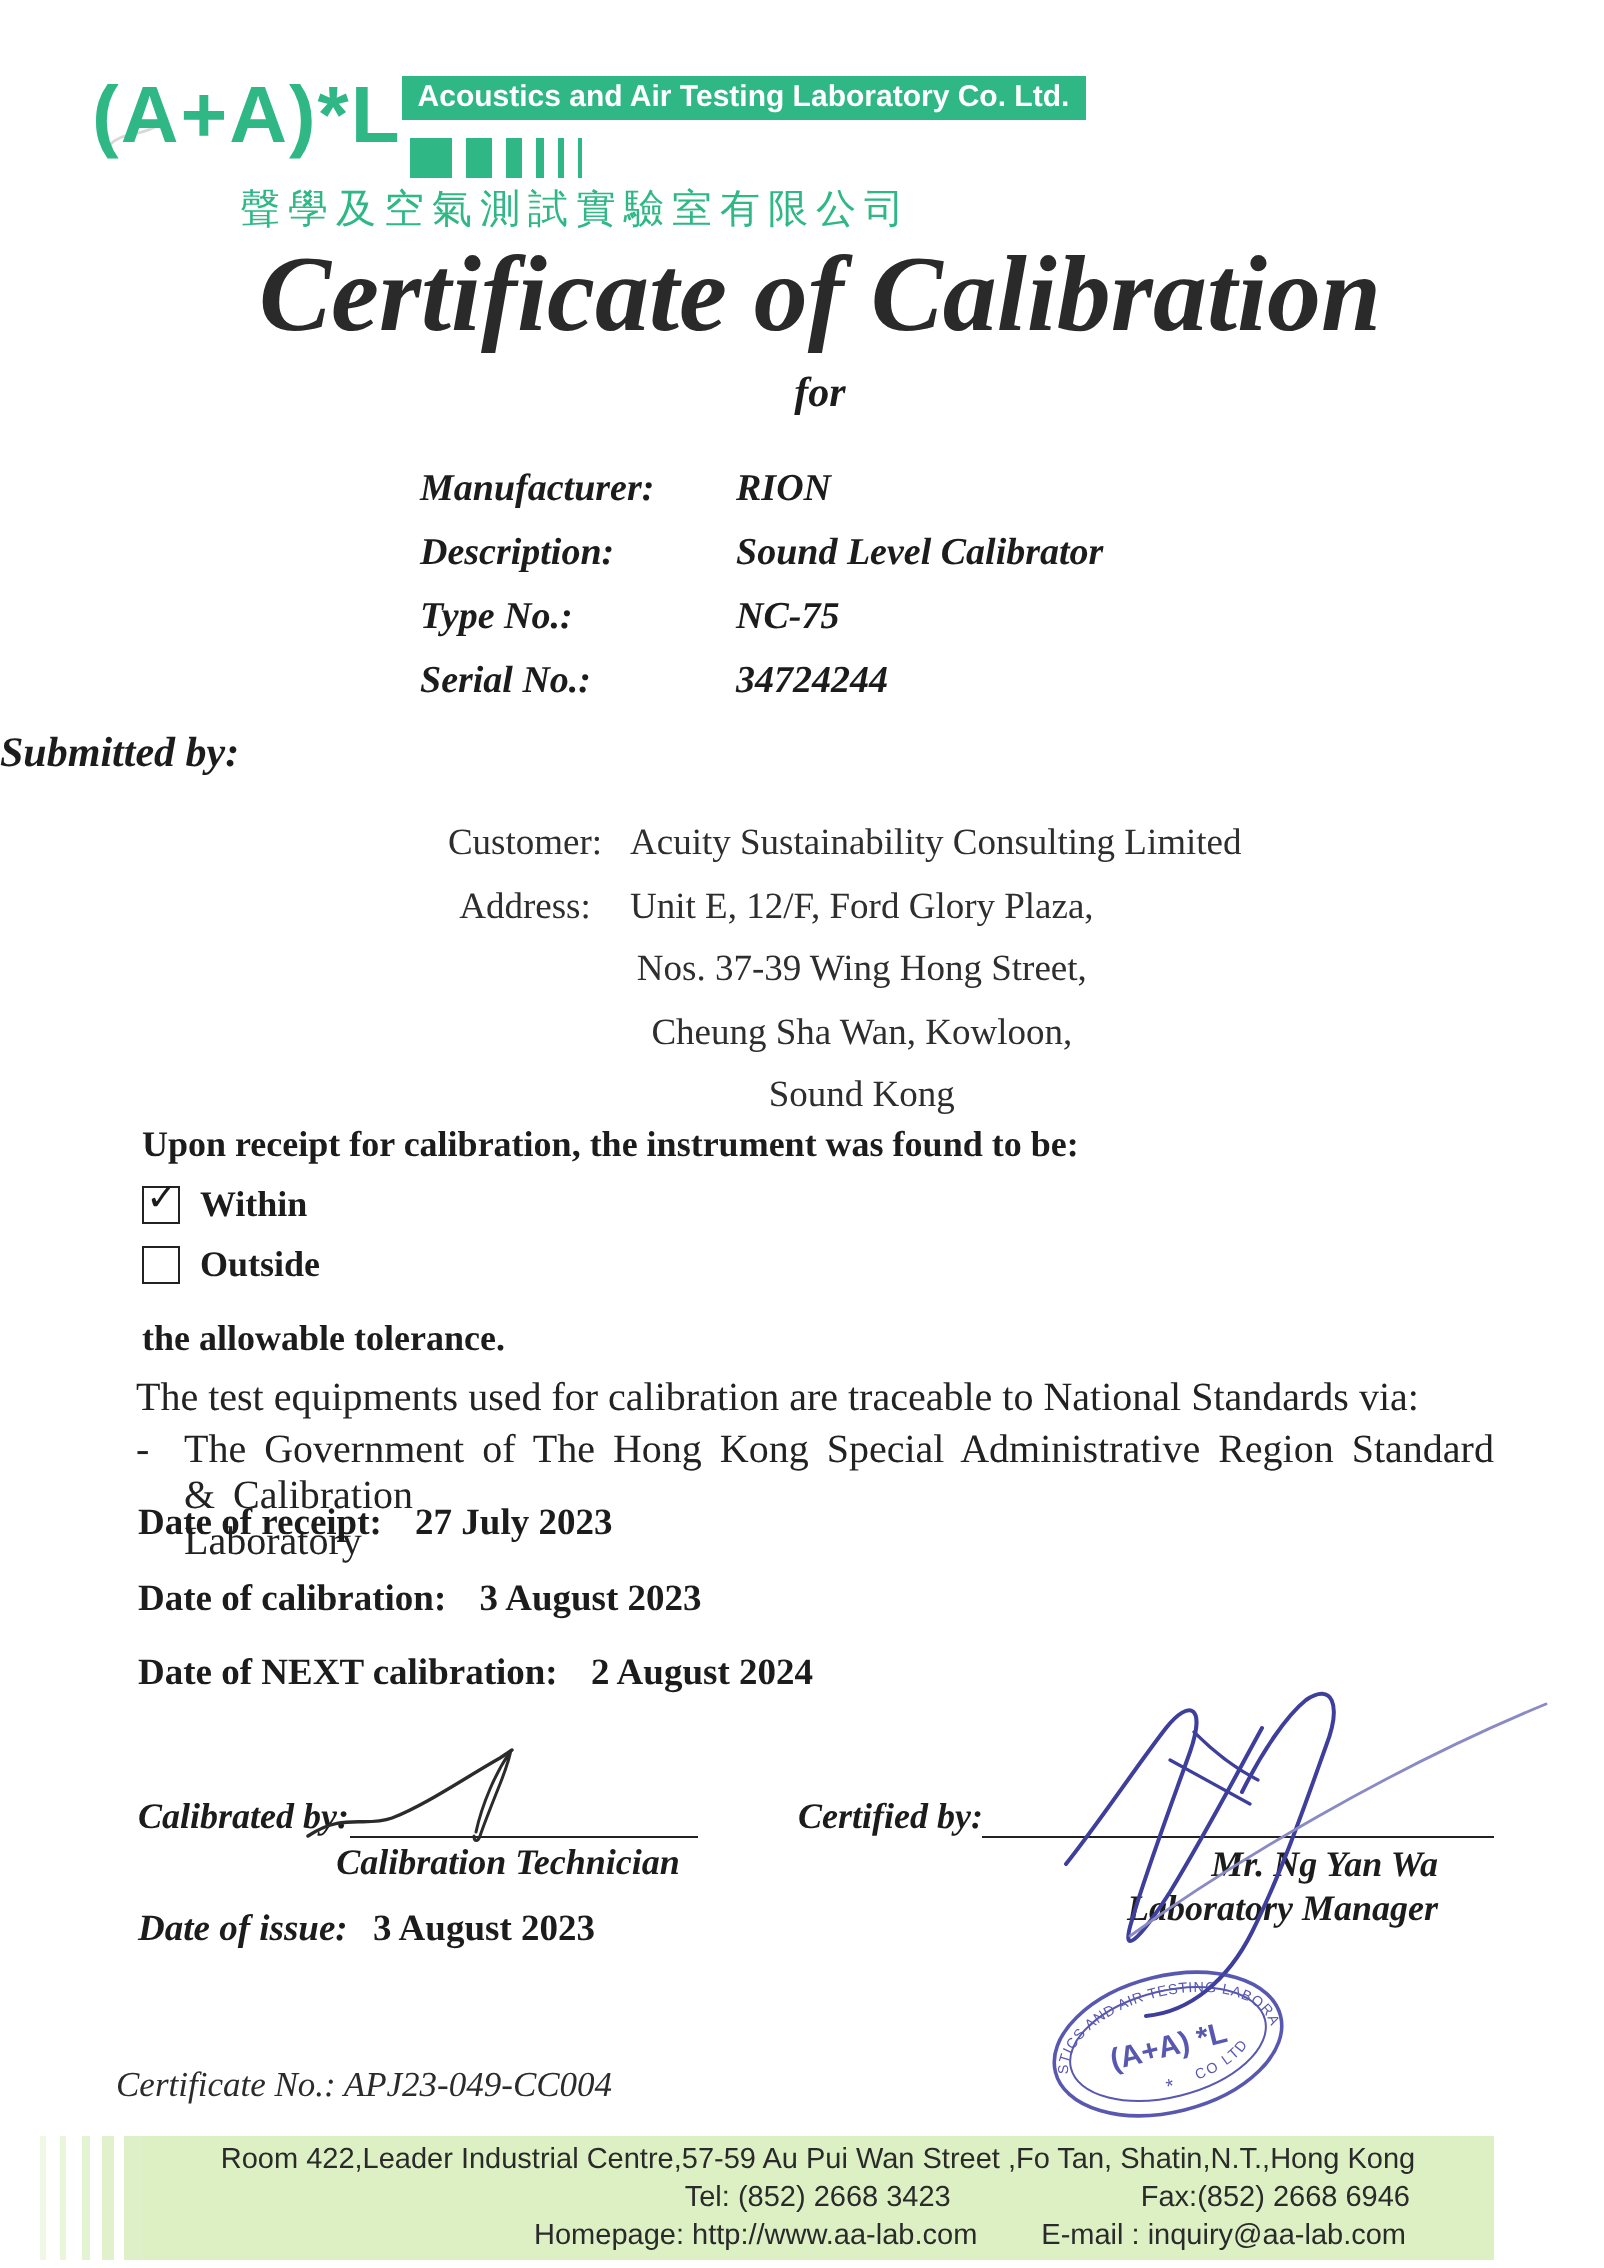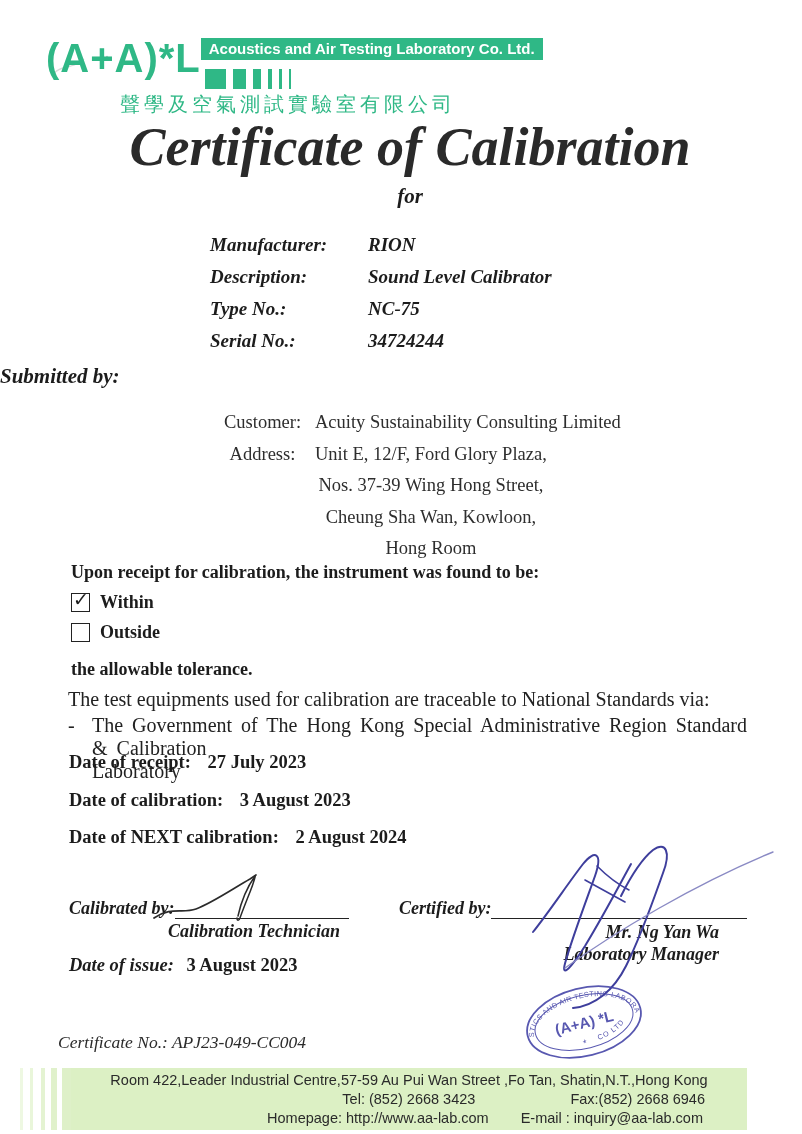--- a/index.html
+++ b/index.html
@@ -164,21 +164,21 @@
     <div class="row">
       <span class="lbl">Customer:</span>
       <span>Acuity Sustainability Consulting Limited</span>
     </div>
     <div class="row">
       <span class="lbl">Address:</span>
       <span class="addr-lines">
         <div>Unit E, 12/F, Ford Glory Plaza,</div>
         <div>Nos. 37-39 Wing Hong Street,</div>
         <div>Cheung Sha Wan, Kowloon,</div>
-        <div>Hong Room</div>
+        <div>Sound Kong</div>
       </span>
     </div>
   </div>
 
   <div class="tolerance">
     <div>Upon receipt for calibration, the instrument was found to be:</div>
     <div class="chk-row">
       <span class="chk-box">
           <span>✓</span>
         </span>

